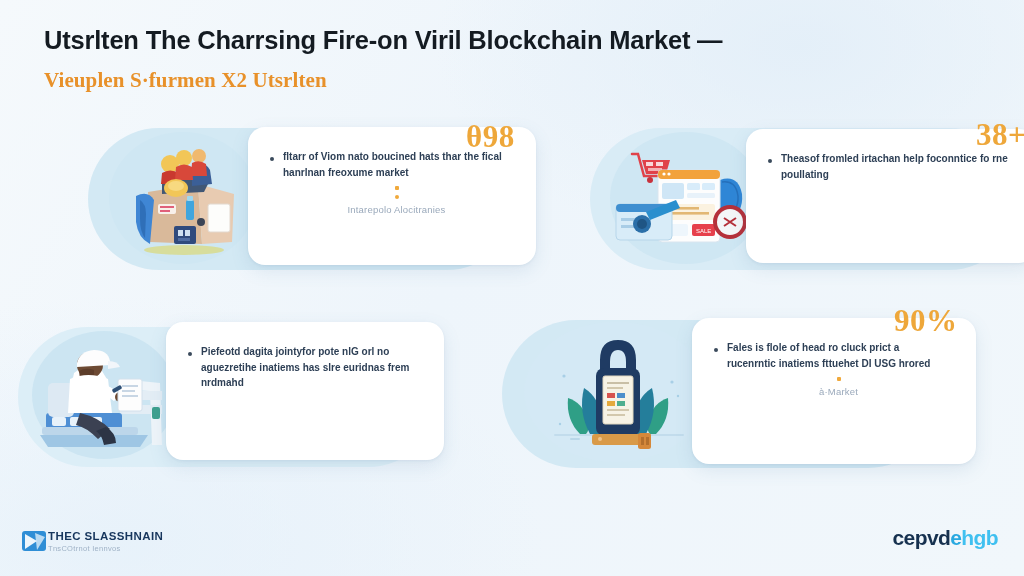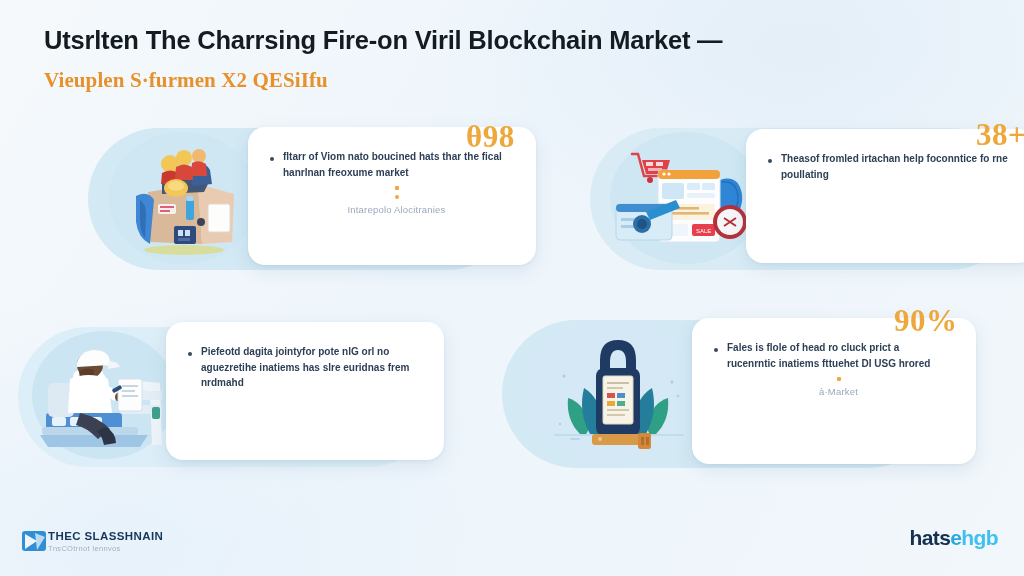--- a/index.html
+++ b/index.html
@@ -177,21 +177,21 @@
   .fr-mid  { color: #2aa9e0; }
   .fr-lite { color: #3fc0f0; }
 </style>
 </head>
 <body>
 
 <div class="slide">
 
   <div class="header">
     <div class="title">Utsrlten The Charrsing Fire-on Viril Blockchain Market —</div>
-    <div class="subtitle">Vieuplen S·furmen X2 QESiIfu</div>
+    <div class="subtitle">Vieuplen S·furmen X2 Utsrlten</div>
   </div>
 
   <div class="row row-1">
 
     <div class="card-group" style="margin-left:92px;">
       <div class="pill" style="left:-4px; top:2px; width:430px; height:142px; border-radius:74px;"></div>
 
       <div class="illus" style="margin-left:8px;">
         <svg viewBox="0 0 170 140">
           <ellipse cx="83" cy="72" rx="74" ry="66" fill="#cfe7f3"></ellipse>
@@ -431,16 +431,16 @@
         <path d="M13 5 L23 9 L15 22 Z" fill="#e8f3fb" opacity="0.75"></path>
       </svg>
     </span>
     <span>
       <div class="logo-txt-main">THEC SLASSHNAIN</div>
       <div class="logo-txt-sub">TnsCOtrnot Iennvos</div>
     </span>
   </div>
 
   <div class="footer-right">
-    <span class="fr-dark">hats</span><span class="fr-mid">e</span><span class="fr-lite">hgb</span>
+    <span class="fr-dark">cepvd</span><span class="fr-mid">e</span><span class="fr-lite">hgb</span>
   </div>
 
 </div>
 
 </body></html>

